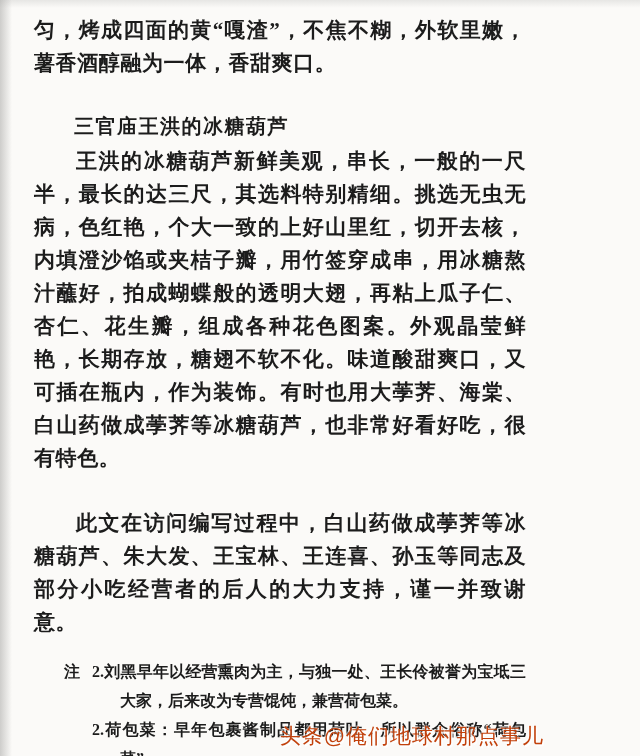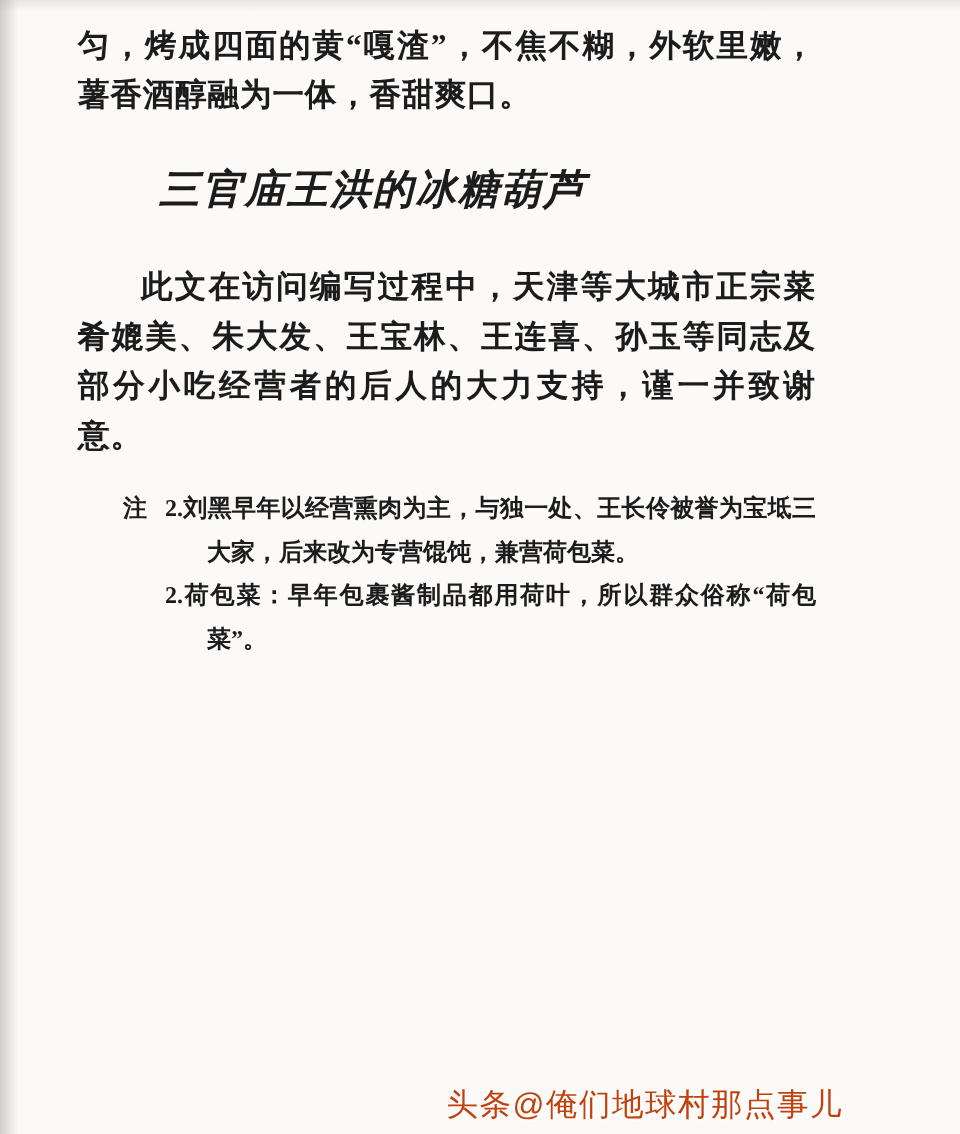--- a/index.html
+++ b/index.html
@@ -29,42 +29,40 @@
     height: 8px;
     background: linear-gradient(to bottom, rgba(170,170,168,0.25), rgba(170,170,168,0.0));
     pointer-events: none;
   }
   .page {
     position: relative;
     box-sizing: border-box;
     width: 556px;
     height: 756px;
     padding: 14px 30px 0 34px;
-    margin-left: 18px;
   }
   .body-text {
     font-size: 21px;
     line-height: 33px;
     font-weight: 600;
     letter-spacing: 0.6px;
     text-align: justify;
     text-justify: inter-character;
     margin: 0;
   }
   .indent-2 {
     text-indent: 2em;
   }
   .section-heading {
-    font-size: 27px;
+    font-size: 20px;
     line-height: 33px;
     font-weight: 700;
     letter-spacing: 1.5px;
     margin: 30px 0 2px 0;
     text-indent: 2em;
-    font-style: italic;
   }
   .para-continuation {
     margin-top: 0;
   }
   .acknowledgment {
     margin-top: 32px;
   }
   .footnotes {
     margin-top: 18px;
     display: flex;
@@ -105,23 +103,24 @@
 
 <div class="scan-edge-left"></div>
 <div class="scan-edge-top"></div>
 
 <div class="page">
 
   <p class="body-text para-continuation">匀，烤成四面的黄“嘎渣”，不焦不糊，外软里嫩，薯香酒醇融为一体，香甜爽口。</p>
 
   <h3 class="section-heading">三官庙王洪的冰糖葫芦</h3>
 
+  <p class="body-text indent-2">王洪的冰糖葫芦新鲜美观，串长，一般的一尺半，最长的达三尺，其选料特别精细。挑选无虫无病，色红艳，个大一致的上好山里红，切开去核，内填澄沙馅或夹桔子瓣，用竹签穿成串，用冰糖熬汁蘸好，拍成蝴蝶般的透明大翅，再粘上瓜子仁、杏仁、花生瓣，组成各种花色图案。外观晶莹鲜艳，长期存放，糖翅不软不化。味道酸甜爽口，又可插在瓶内，作为装饰。有时也用大荸荠、海棠、白山药做成荸荠等冰糖葫芦，也非常好看好吃，很有特色。</p>
 
 
-  <p class="body-text indent-2 acknowledgment">此文在访问编写过程中，天津等大城市正宗菜肴媲美、朱大发、王宝林、王连喜、孙玉等同志及部分小吃经营者的后人的大力支持，谨一并致谢意。</p>
+  <p class="body-text indent-2 acknowledgment">此文在访问编写过程中，白山药做成荸荠等冰糖葫芦、朱大发、王宝林、王连喜、孙玉等同志及部分小吃经营者的后人的大力支持，谨一并致谢意。</p>
 
   <div class="footnotes">
     <div class="footnote-label">注</div>
     <div class="footnote-items">
       <div class="footnote-item">2.刘黑早年以经营熏肉为主，与独一处、王长伶被誉为宝坻三大家，后来改为专营馄饨，兼营荷包菜。</div>
       <div class="footnote-item">2.荷包菜：早年包裹酱制品都用荷叶，所以群众俗称“荷包菜”。</div>
     </div>
   </div>
 
   <div class="watermark">头条@俺们地球村那点事儿</div>

